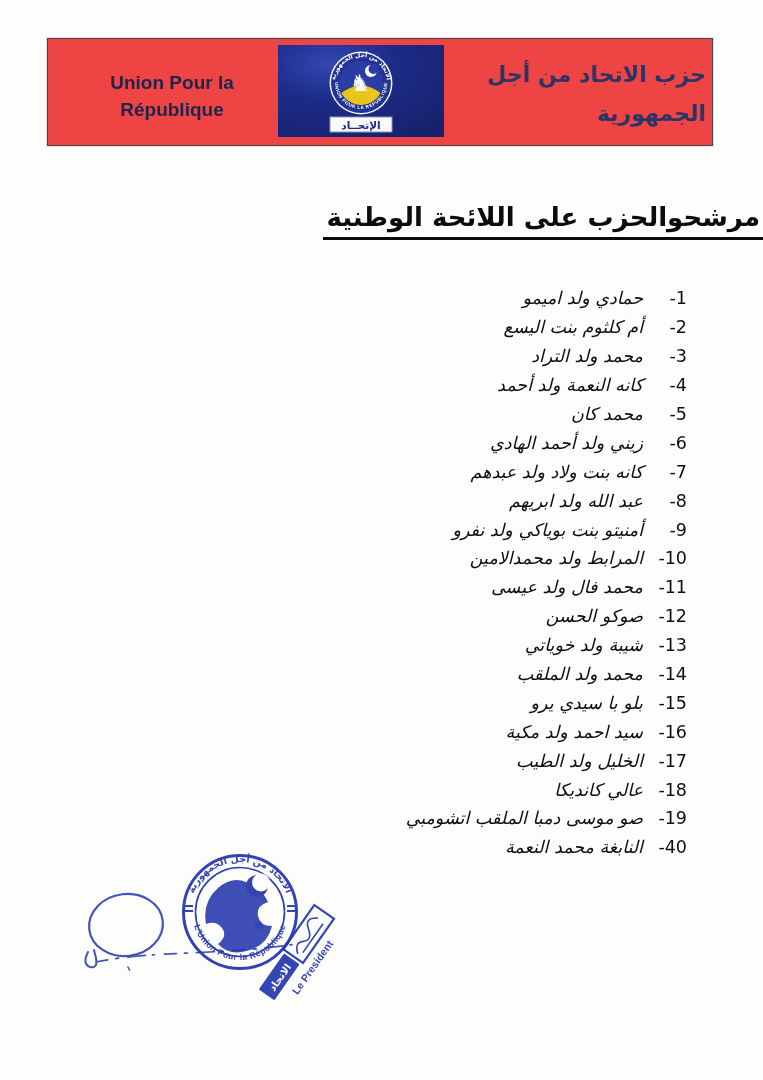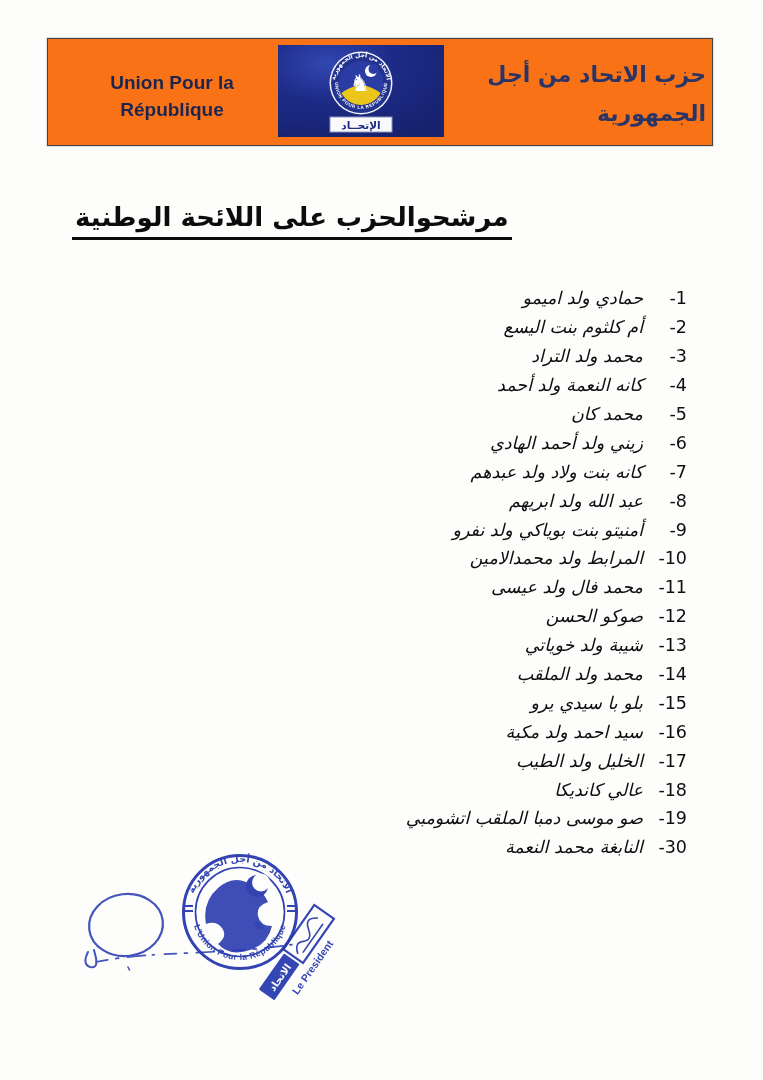--- a/index.html
+++ b/index.html
@@ -6,40 +6,40 @@
   .page{
     position:relative; width:763px; height:1080px; margin:0 auto;
     background:#fdfdfc; overflow:hidden;
     font-family:"DejaVu Sans", sans-serif;
   }
   
   .header-box{
     position:absolute; left:47px; top:38px; width:664px; height:106px;
     border:1.6px solid #45454e;
     box-shadow:0 0 0 1px rgba(150,150,160,.25);
-    background:#f97316;
+    background:#ef4444;
   }
   .header-left{
     position:absolute; left:14px; top:30px; width:220px;
     text-align:center; color:#1b2550; font-weight:bold;
     font-size:19px; line-height:27px;
     font-family:"Liberation Sans", sans-serif;
   }
   .logo{
     position:absolute; left:230px; top:6px; width:166px; height:92px;
   }
   .header-right{
     position:absolute; right:6px; top:16px; width:252px;
     text-align:right; color:#2a3566; font-weight:bold;
     font-size:22px; line-height:39px;
     font-family:"DejaVu Sans", sans-serif;
   }
   
   .title-wrap{
-    position:absolute; top:202px; left:0; width:763px; text-align:left;
+    position:absolute; top:202px; left:0; width:763px; text-align:right;
     padding-left:72px; box-sizing:border-box;
   }
   .doc-title{
     display:inline-block; font-size:26px; font-weight:bold; color:#0c0c0c;
     border-bottom:3px solid #0c0c0c; padding:0 3px 5px 3px;
     font-family:"DejaVu Sans", sans-serif;
   }
   
   .list{
     position:absolute; top:284px; right:76px; width:600px;
@@ -182,21 +182,21 @@
       </div>
     <div class="row">
         <span class="num">18-</span>
         <span class="name">عالي كانديكا</span>
       </div>
     <div class="row">
         <span class="num">19-</span>
         <span class="name">صو موسى دمبا الملقب اتشومبي</span>
       </div>
     <div class="row">
-        <span class="num">30-</span>
+        <span class="num">40-</span>
         <span class="name">النابغة محمد النعمة</span>
       </div>
   </div>
 
   <div class="stamp-area">
     <svg width="330" height="215" viewBox="0 0 330 215">
       <defs>
         <clipPath id="globeClip">
             <circle cx="182" cy="82" r="43"></circle>
           </clipPath>

